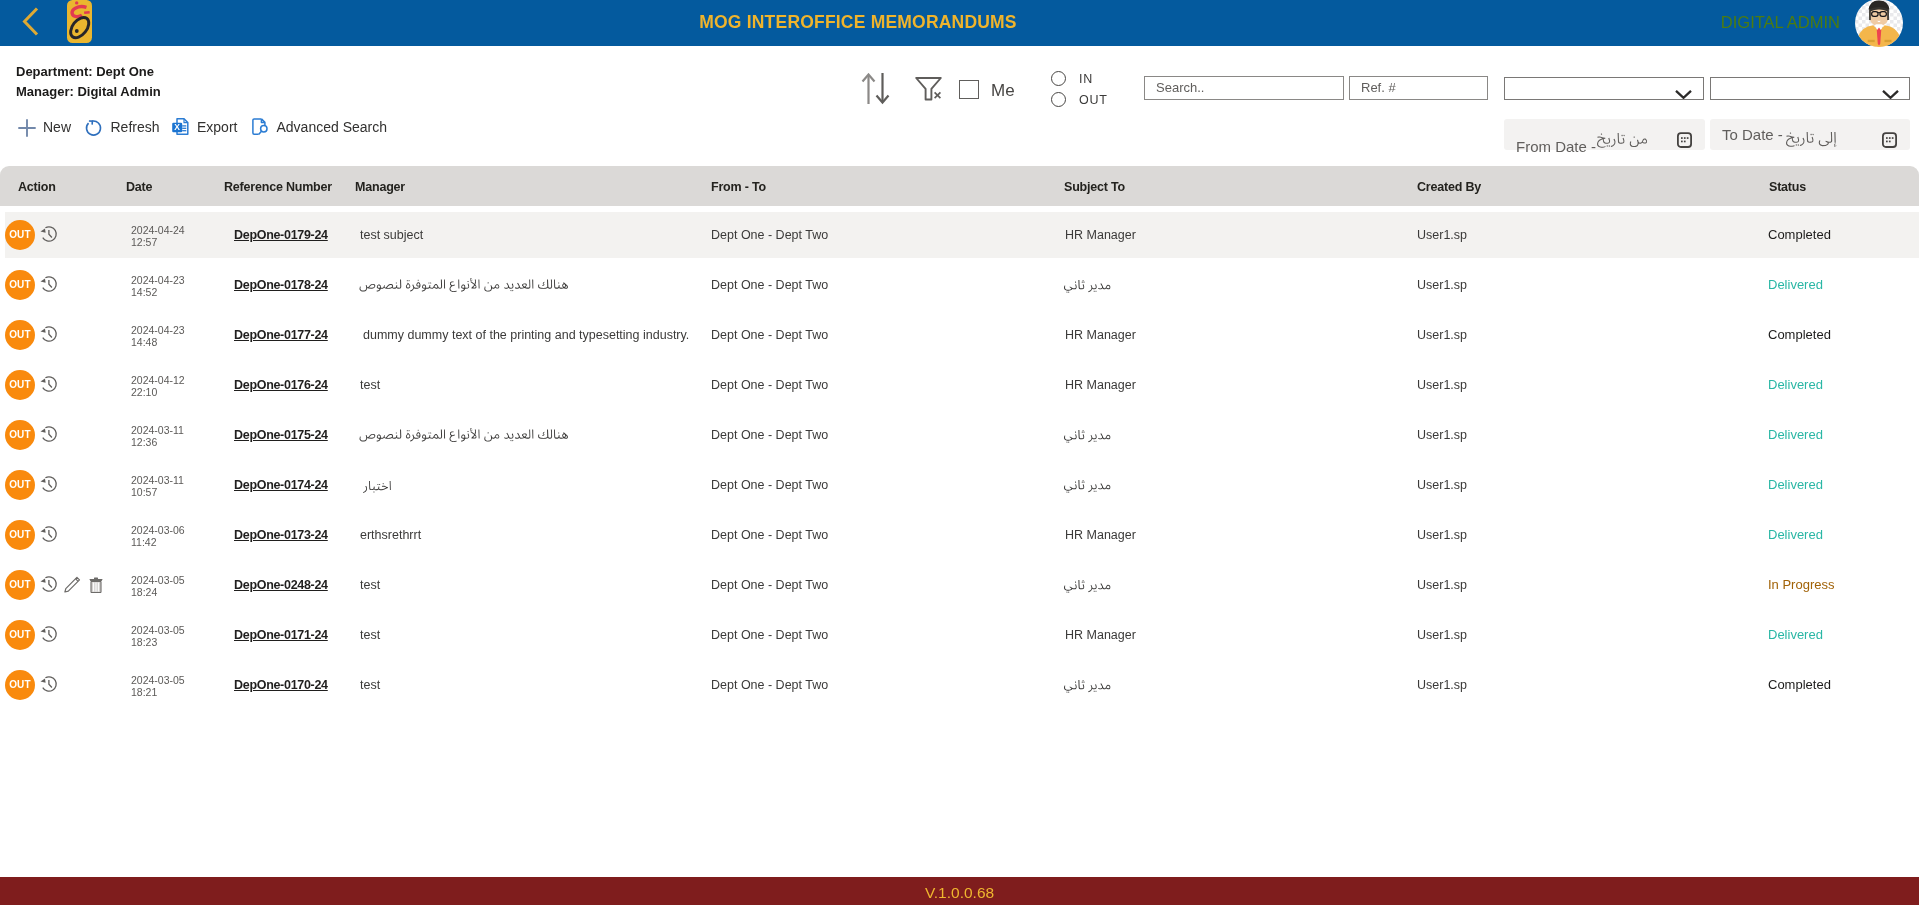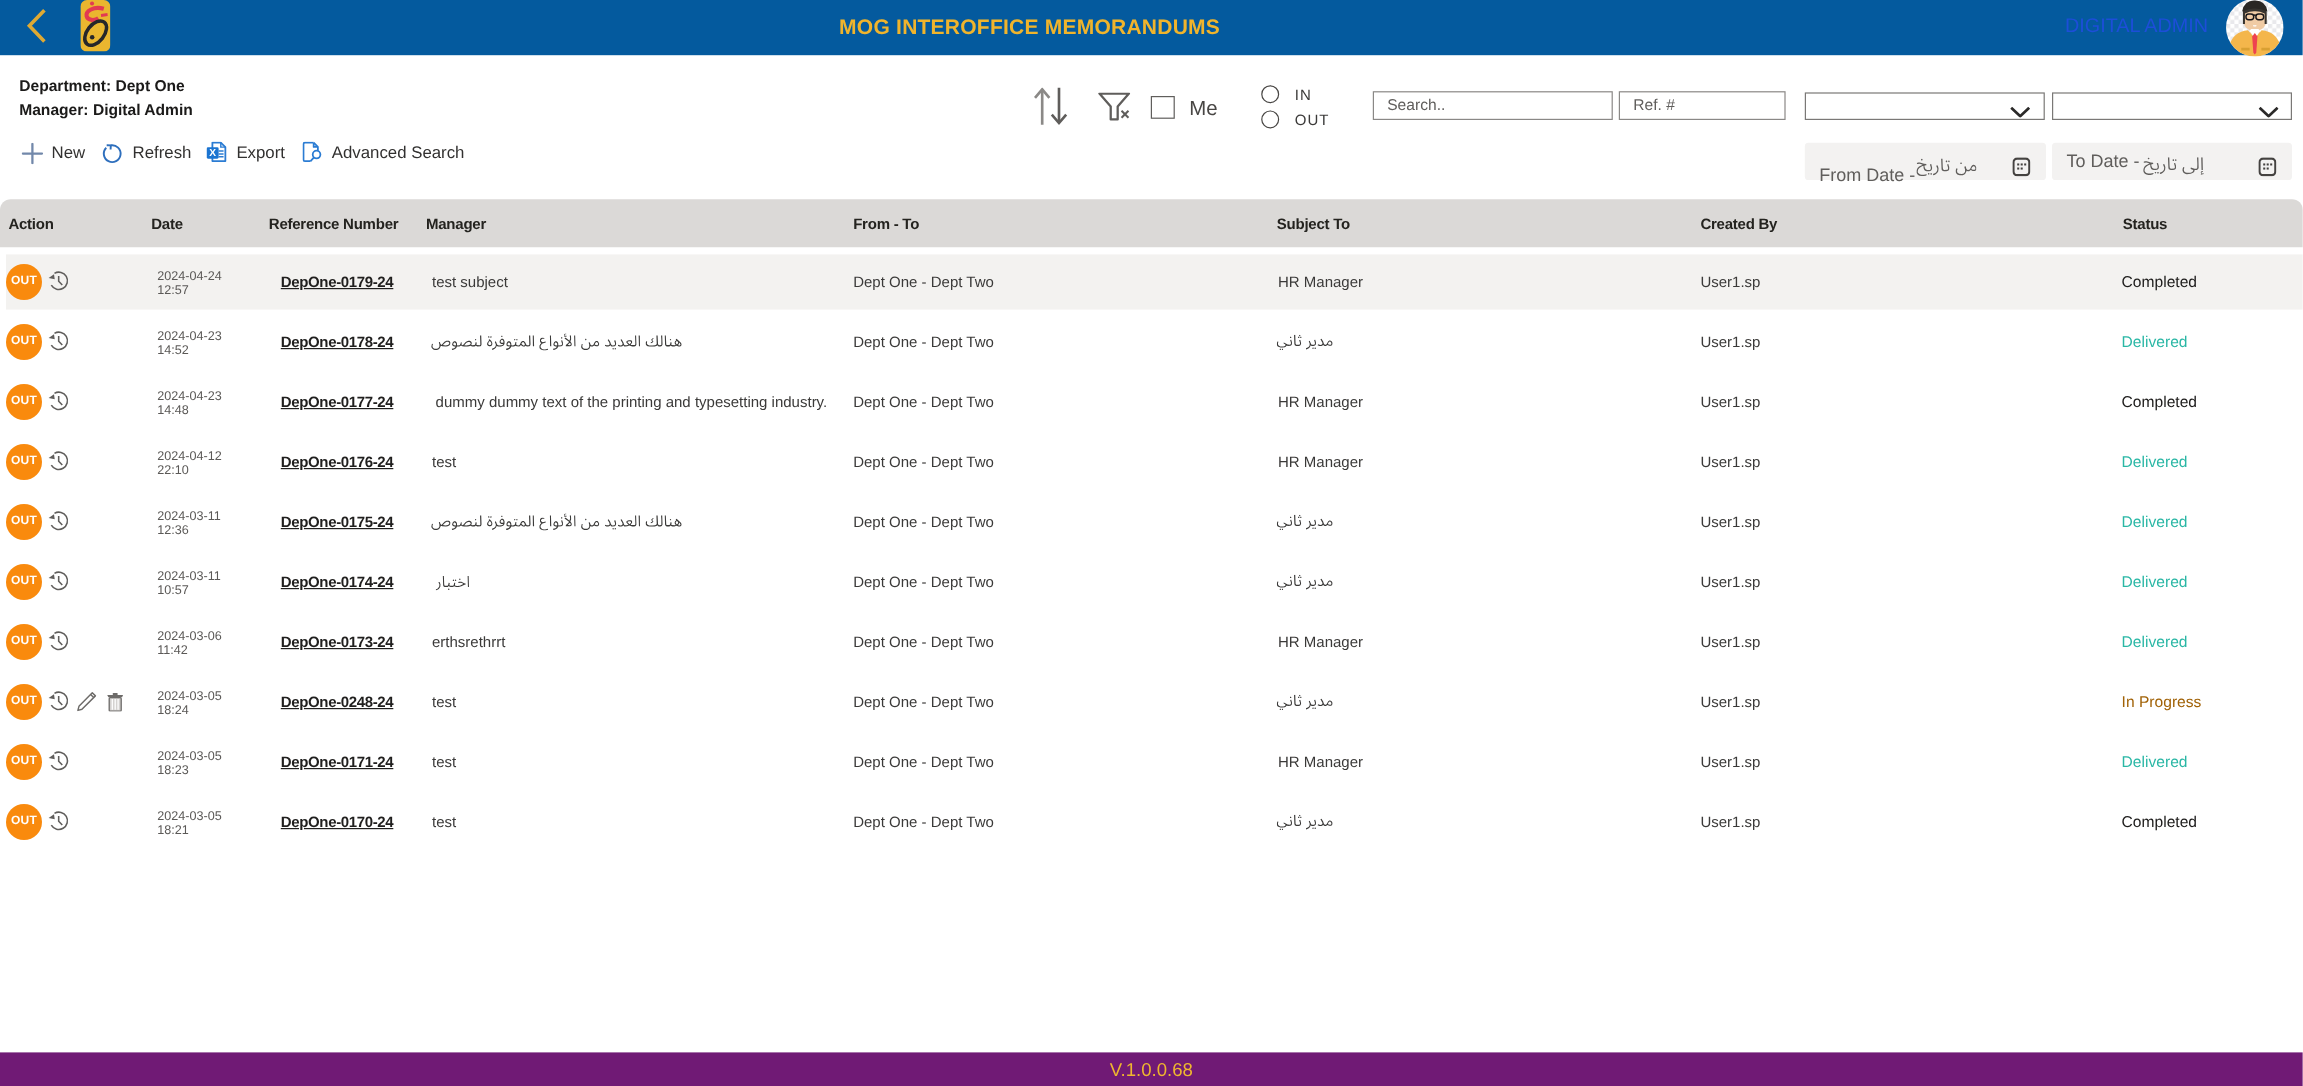--- a/index.html
+++ b/index.html
@@ -1,32 +1,32 @@
 <!DOCTYPE html>
 <html><head><meta charset="utf-8"><style>
 * { margin:0; padding:0; box-sizing:border-box; }
 html,body { width:1919px; height:905px; font-family:"Liberation Sans",sans-serif; background:#fff; overflow:hidden; position:relative; }
 .abs { position:absolute; }
 .topbar { position:absolute; left:0; top:0; width:1919px; height:46px; background:#045a9e; }
 .title { position:absolute; left:0; top:13px; width:1716px; text-align:center; color:#f0b42c; font-size:17.5px; font-weight:bold; letter-spacing:0.2px; line-height:1.1; }
-.dadmin { position:absolute; right:79px; top:13px; color:#1d4ed8; font-size:16.5px; line-height:1.1; }
+.dadmin { position:absolute; right:79px; top:13px; color:#4d7c0f; font-size:16.5px; line-height:1.1; }
 .dept { position:absolute; left:16px; top:62px; font-size:13px; font-weight:bold; color:#1b1a19; line-height:20px; }
 .tbtn { position:absolute; top:115px; height:26px; font-size:14px; color:#323130; }
 .tico { position:absolute; top:4px; } .tlbl { position:absolute; top:4px; white-space:nowrap; }
 .inp { position:absolute; height:24px; border:1px solid #8a8886; background:#fff; font-size:13px; color:#605e5c; line-height:22px; padding-left:11px; }
 .sel { position:absolute; height:23px; border:1px solid #7a7876; background:#fff; }
 .datebox { position:absolute; top:119px; height:31px; background:#f3f2f1; border-radius:3px; color:#605e5c; font-size:15px; line-height:31px; }
 .thead { position:absolute; left:0; top:166px; width:1919px; height:40px; background:#dbd9d7; border-radius:9px 9px 0 0; }
 .th { position:absolute; top:180px; font-size:12.5px; font-weight:bold; letter-spacing:-0.2px; color:#24231f; }
 .row { position:absolute; left:5px; width:1914px; height:46px; background:#fff; }
 .outb { position:absolute; left:0; top:8px; width:30px; height:30px; border-radius:50%; background:#f98a0d; color:#fff; font-size:10px; font-weight:bold; text-align:center; line-height:30px; letter-spacing:0.2px; }
 .dt { position:absolute; left:126px; top:11.5px; font-size:10.5px; color:#5b5957; line-height:12px; }
 .ref { position:absolute; left:229px; top:16px; font-size:12.5px; font-weight:bold; letter-spacing:-0.3px; color:#201f1e; text-decoration:underline; }
 .cell { position:absolute; top:0; height:46px; line-height:46px; font-size:12.5px; color:#3b3a39; }
-.footer { position:absolute; left:0; top:877px; width:1919px; height:28px; background:#701a75; color:#efb62f; font-size:15.5px; text-align:center; line-height:30px; padding-top:1px; }
+.footer { position:absolute; left:0; top:877px; width:1919px; height:28px; background:#7f1d1d; color:#efb62f; font-size:15.5px; text-align:center; line-height:30px; padding-top:1px; }
 </style></head>
 <body>
 <div class="topbar"></div>
 <div class="abs" style="left:22px;top:7px"><svg width="17" height="29" viewBox="0 0 17 29">
       <path d="M15,1.5 L2.5,14.5 L15,27.5" fill="none" stroke="#dfa933" stroke-width="3"></path>
     </svg></div>
 <div class="abs" style="left:67px;top:0"><svg width="25" height="43" viewBox="0 0 25 43">
 <rect x="0" y="0" width="25" height="43" rx="5.5" fill="#eab62f"></rect>
 <circle cx="9.7" cy="2.9" r="1.7" fill="#e23a52"></circle>
 <path d="M19.5,7.3 C11,4.8 4.2,9.4 5.2,13.6 C6.1,17.2 12,17.4 15,15.2" fill="none" stroke="#e23a52" stroke-width="3.4"></path>
@@ -182,21 +182,21 @@
           <rect x="4.0" y="5.2" width="1.7" height="1.7"></rect>
           <rect x="6.9" y="5.2" width="1.7" height="1.7"></rect>
           <rect x="9.8" y="5.2" width="1.7" height="1.7"></rect>
 <rect x="4.0" y="8.6" width="1.7" height="1.7"></rect>
           <rect x="6.9" y="8.6" width="1.7" height="1.7"></rect>
         </g>
       </svg></span>
   </div>
 
 <div class="thead"></div>
-<div class="th" style="left:7px">Action</div>
+<div class="th" style="left:18px">Action</div>
 <div class="th" style="left:126px">Date</div>
 <div class="th" style="left:224px">Reference Number</div>
 <div class="th" style="left:355px">Manager</div>
 <div class="th" style="left:711px">From - To</div>
 <div class="th" style="left:1064px">Subject To</div>
 <div class="th" style="left:1417px">Created By</div>
 <div class="th" style="left:1769px">Status</div>
 
 <div class="row" style="top:212px;background:#f3f2f0;">
     <div class="outb">OUT</div>

